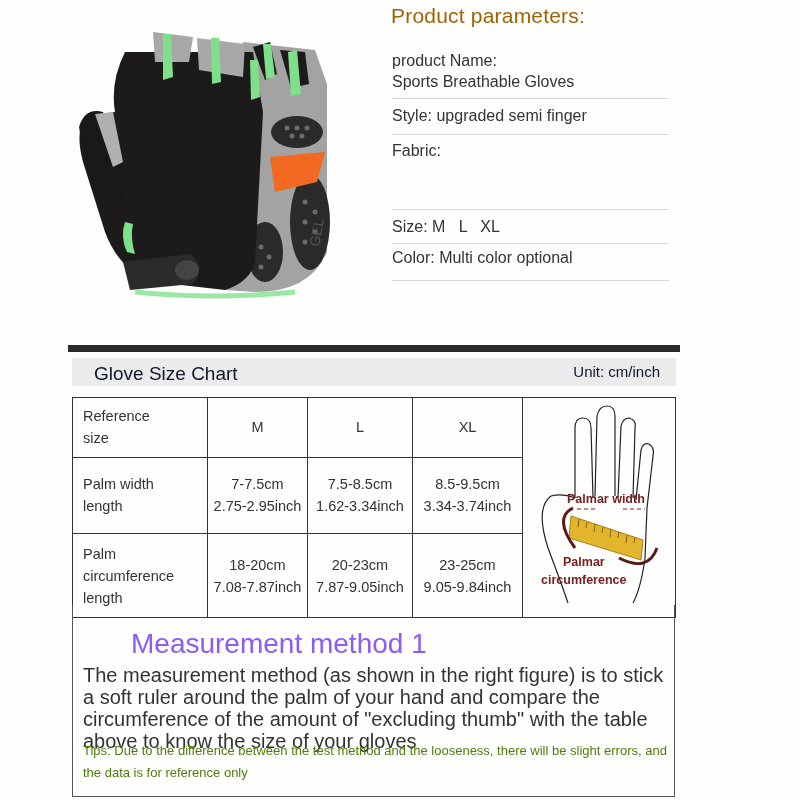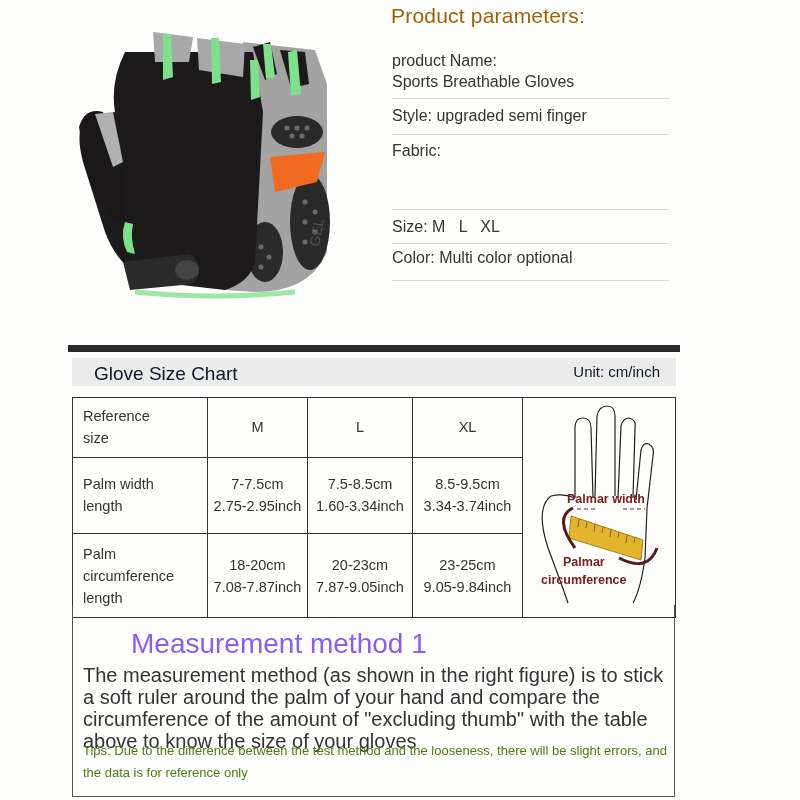--- a/index.html
+++ b/index.html
@@ -172,21 +172,21 @@
     <td class="rowhead">
       <div>Palm width</div>
       <div>length</div>
     </td>
     <td class="cell">
       <div>7-7.5cm</div>
       <div>2.75-2.95inch</div>
     </td>
     <td class="cell">
       <div>7.5-8.5cm</div>
-      <div>1.60-3.34inch</div>
+      <div>1.62-3.34inch</div>
     </td>
     <td class="cell">
       <div>8.5-9.5cm</div>
       <div>3.34-3.74inch</div>
     </td>
   </tr>
   <tr style="height:83px;">
     <td class="rowhead">
       <div>Palm</div>
       <div>circumference</div>

